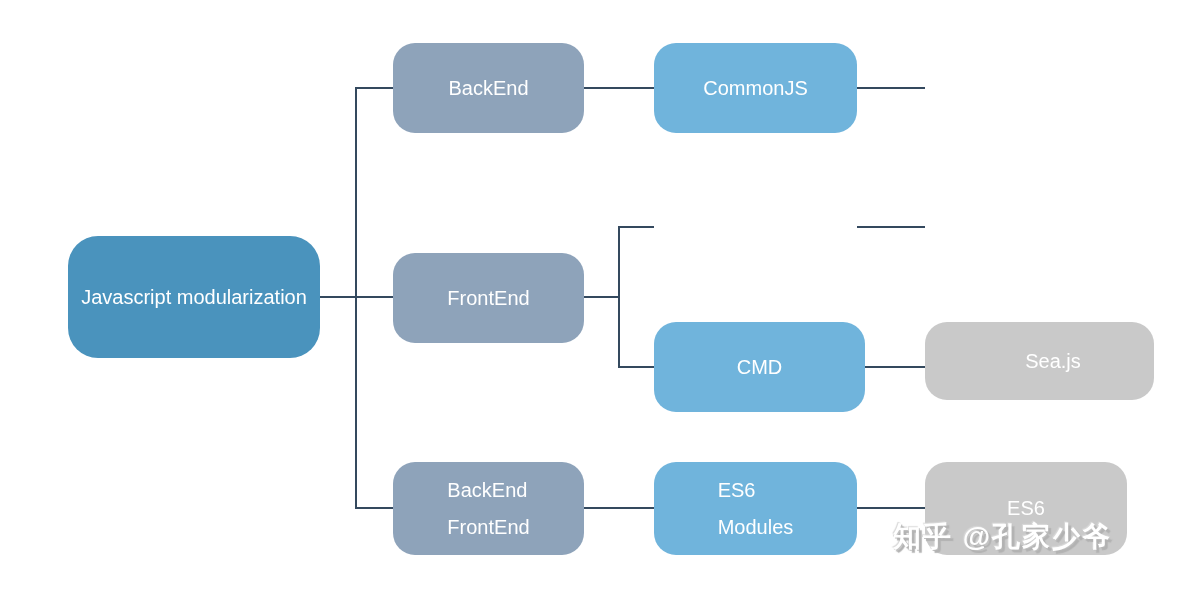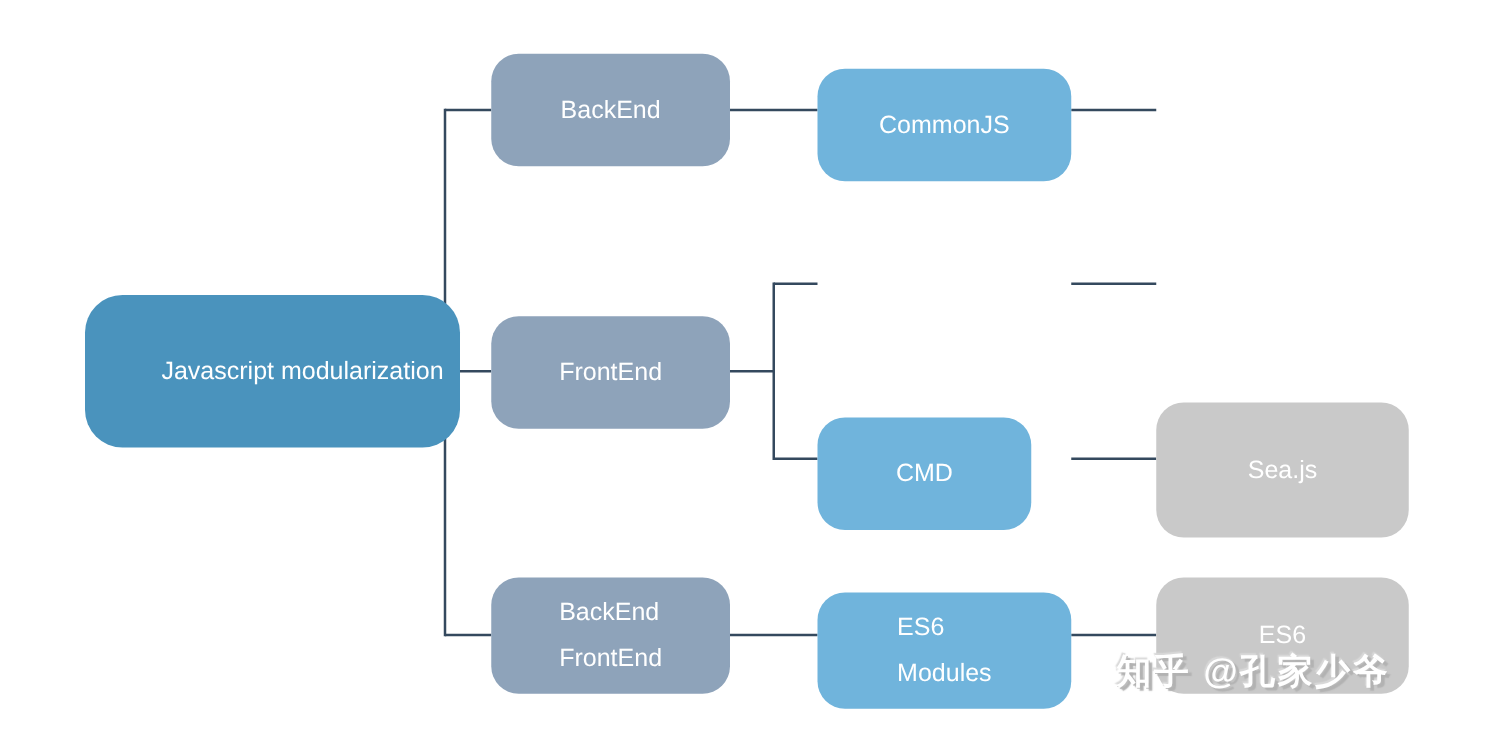--- a/index.html
+++ b/index.html
@@ -22,36 +22,36 @@
     align-items: center;
     justify-content: center;
     text-align: left;
     color: var(--node-text, #ffffff);
     font-size: 20px;
     line-height: 37px;
     white-space: pre-line;
     border-radius: 22px;
     z-index: 2;
   }
-  .lvl-root           { background: var(--root-fill, #4A93BD); border-radius: 30px; padding-left: 48px; }
+  .lvl-root           { background: var(--root-fill, #4A93BD); border-radius: 30px; }
   .lvl-category       { background: var(--category-fill, #8EA3BA); }
-  .lvl-spec           { background: var(--spec-fill, #70B4DC); margin-top: 12px; }
+  .lvl-spec           { background: var(--spec-fill, #70B4DC); }
   .lvl-implementation { background: var(--implementation-fill, #C9C9C9); }
 
   .n-root       { left: 68px;  top: 236px; width: 252px; height: 122px; }
   .n-backend    { left: 393px; top: 43px;  width: 191px; height: 90px; }
   .n-frontend   { left: 393px; top: 253px; width: 191px; height: 90px; }
   .n-backfront  { left: 393px; top: 462px; width: 191px; height: 93px; }
   .n-commonjs   { left: 654px; top: 43px;  width: 203px; height: 90px; }
   .n-amd        { left: 654px; top: 182px; width: 203px; height: 90px; }
-  .n-cmd        { left: 654px; top: 322px; width: 171px; height: 90px; }
+  .n-cmd        { left: 654px; top: 322px; width: 211px; height: 90px; }
   .n-es6mod     { left: 654px; top: 462px; width: 203px; height: 93px; }
   .n-nodejs     { left: 925px; top: 43px;  width: 202px; height: 90px; }
   .n-requirejs  { left: 925px; top: 182px; width: 202px; height: 90px; }
-  .n-seajs      { left: 925px; top: 322px; width: 202px; height: 108px; }
+  .n-seajs      { left: 925px; top: 322px; width: 202px; height: 78px; padding-left: 27px; }
   .n-es6        { left: 925px; top: 462px; width: 202px; height: 93px; }
 
   
   .edge {
     position: absolute;
     background: var(--connector, #34495E);
     z-index: 1;
   }
   .edge-h { height: 2px; }
   .edge-v { width: 2px; }

